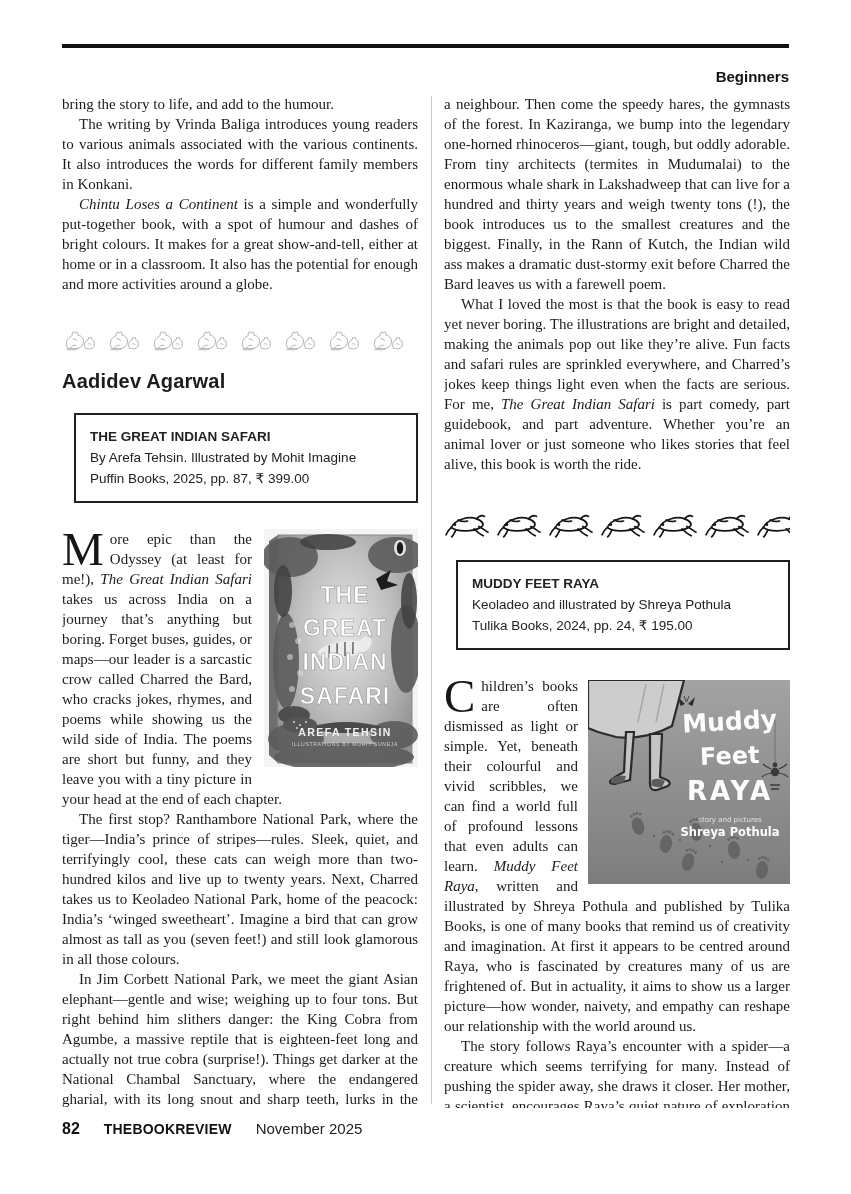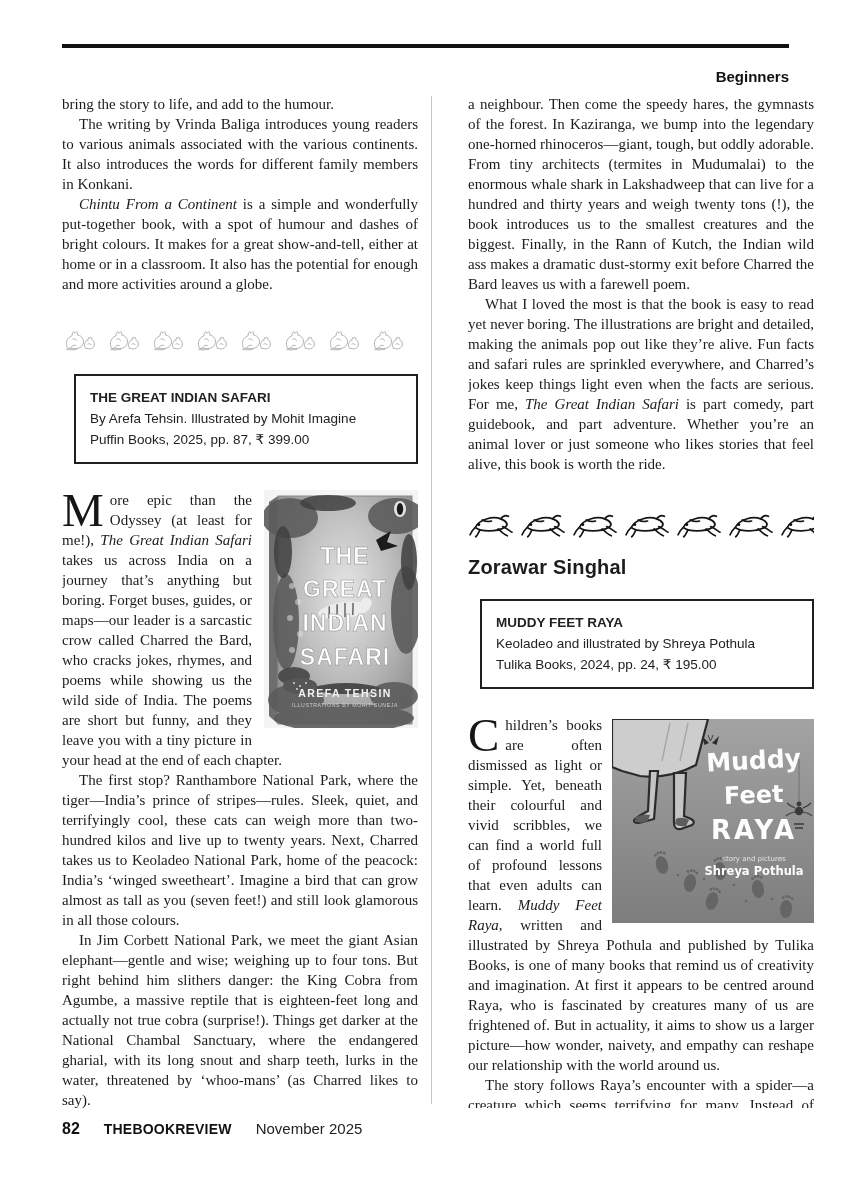--- a/index.html
+++ b/index.html
@@ -9,21 +9,21 @@
     overflow:hidden;
   }
   .top-rule{position:absolute;left:62px;top:44px;width:727px;height:4px;background:#111;}
   .section-label{
     position:absolute;top:68px;right:62px;
     font-family:"Liberation Sans","DejaVu Sans",sans-serif;
     font-weight:700;font-size:15px;color:#111;
   }
   .col{position:absolute;top:94px;height:1014px;overflow:hidden;}
   .col-left{left:62px;width:356px;}
-  .col-right{left:468px;width:346px;}
+  .col-right{left:444px;width:346px;}
   .col-divider{position:absolute;left:431px;top:96px;width:1px;height:1008px;background:#c6c6c6;}
 
   .para{margin:0;font-size:15px;line-height:20px;text-align:justify;}
   .para.indent{text-indent:17px;}
   .para i{font-style:italic;}
   .dropcap{
     float:left;font-size:47px;line-height:37px;padding:2px 6px 0 0;color:#161616;
   }
 
   .ornament-row{display:flex;align-items:flex-end;gap:7px;overflow:hidden;}
@@ -95,21 +95,21 @@
 </svg>
 
 <div class="top-rule"></div>
 <div class="section-label">Beginners</div>
 <div class="col-divider"></div>
 
 <div class="col col-left">
   <div>
       <p class="para">bring the story to life, and add to the humour.</p>
       <p class="para indent">The writing by Vrinda Baliga introduces young readers to various animals associated with the various continents. It also introduces the words for different family members in Konkani.</p>
-      <p class="para indent"><i>Chintu From a Continent</i> is a simple and wonderfully put-together book, with a spot of humour and dashes of bright colours. It makes for a great show-and-tell, either at home or in a classroom. It also has the potential for enough and more activities around a globe.</p>
+      <p class="para indent"><i>Chintu Loses a Continent</i> is a simple and wonderfully put-together book, with a spot of humour and dashes of bright colours. It makes for a great show-and-tell, either at home or in a classroom. It also has the potential for enough and more activities around a globe.</p>
     </div>
 
   <div class="ornament-row orn-row-left">
       <svg class="orn orn-hare" viewBox="0 0 44 28">
         <use href="#orn-hare"></use>
       </svg>
       <svg class="orn orn-hare" viewBox="0 0 44 28">
         <use href="#orn-hare"></use>
       </svg>
       <svg class="orn orn-hare" viewBox="0 0 44 28">
@@ -128,20 +128,21 @@
         <use href="#orn-hare"></use>
       </svg>
       <svg class="orn orn-hare" viewBox="0 0 44 28">
         <use href="#orn-hare"></use>
       </svg>
       <svg class="orn orn-hare" viewBox="0 0 44 28">
         <use href="#orn-hare"></use>
       </svg>
     </div>
 
+  <div class="reviewer-name">Aadidev Agarwal</div>
 
   <div class="book-box">
     <div class="bb-title">THE GREAT INDIAN SAFARI</div>
     <div class="bb-byline">By Arefa Tehsin. Illustrated by Mohit Imagine</div>
     <div class="bb-imprint">Puffin Books, 2025, pp. 87, ₹ 399.00</div>
   </div>
 
   <div class="review-body">
     <div class="cover-wrap cover-wrap-1">
       <svg viewBox="0 0 154 238">
@@ -245,21 +246,20 @@
         <use href="#orn-frog"></use>
       </svg>
       <svg class="orn orn-frog" viewBox="0 0 44 28">
         <use href="#orn-frog"></use>
       </svg>
       <svg class="orn orn-frog" viewBox="0 0 44 28">
         <use href="#orn-frog"></use>
       </svg>
     </div>
 
-  <div class="reviewer-name">Zorawar Singhal</div>
 
   <div class="book-box">
     <div class="bb-title">MUDDY FEET RAYA</div>
     <div class="bb-byline">Keoladeo and illustrated by Shreya Pothula</div>
     <div class="bb-imprint">Tulika Books, 2024, pp. 24, ₹ 195.00</div>
   </div>
 
   <div class="review-body">
     <div class="cover-wrap cover-wrap-2">
       <svg viewBox="0 0 202 204">

